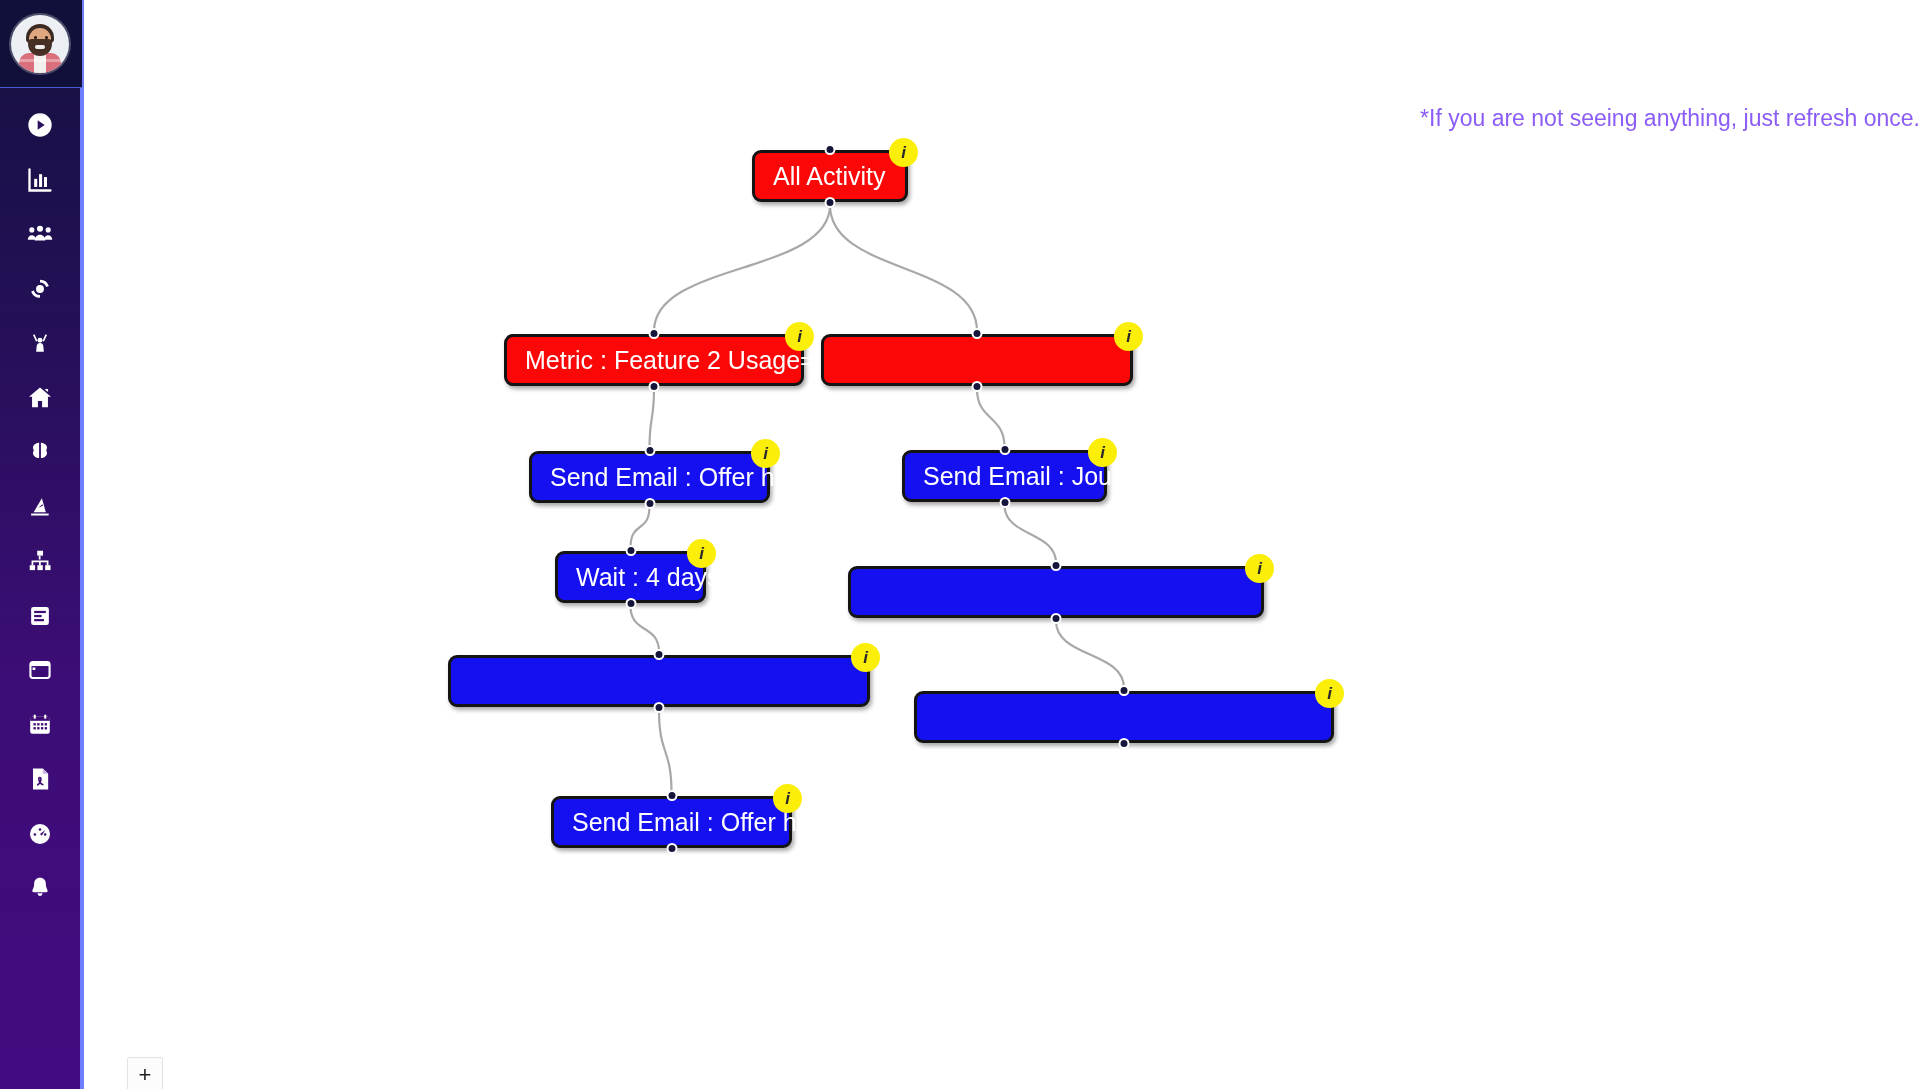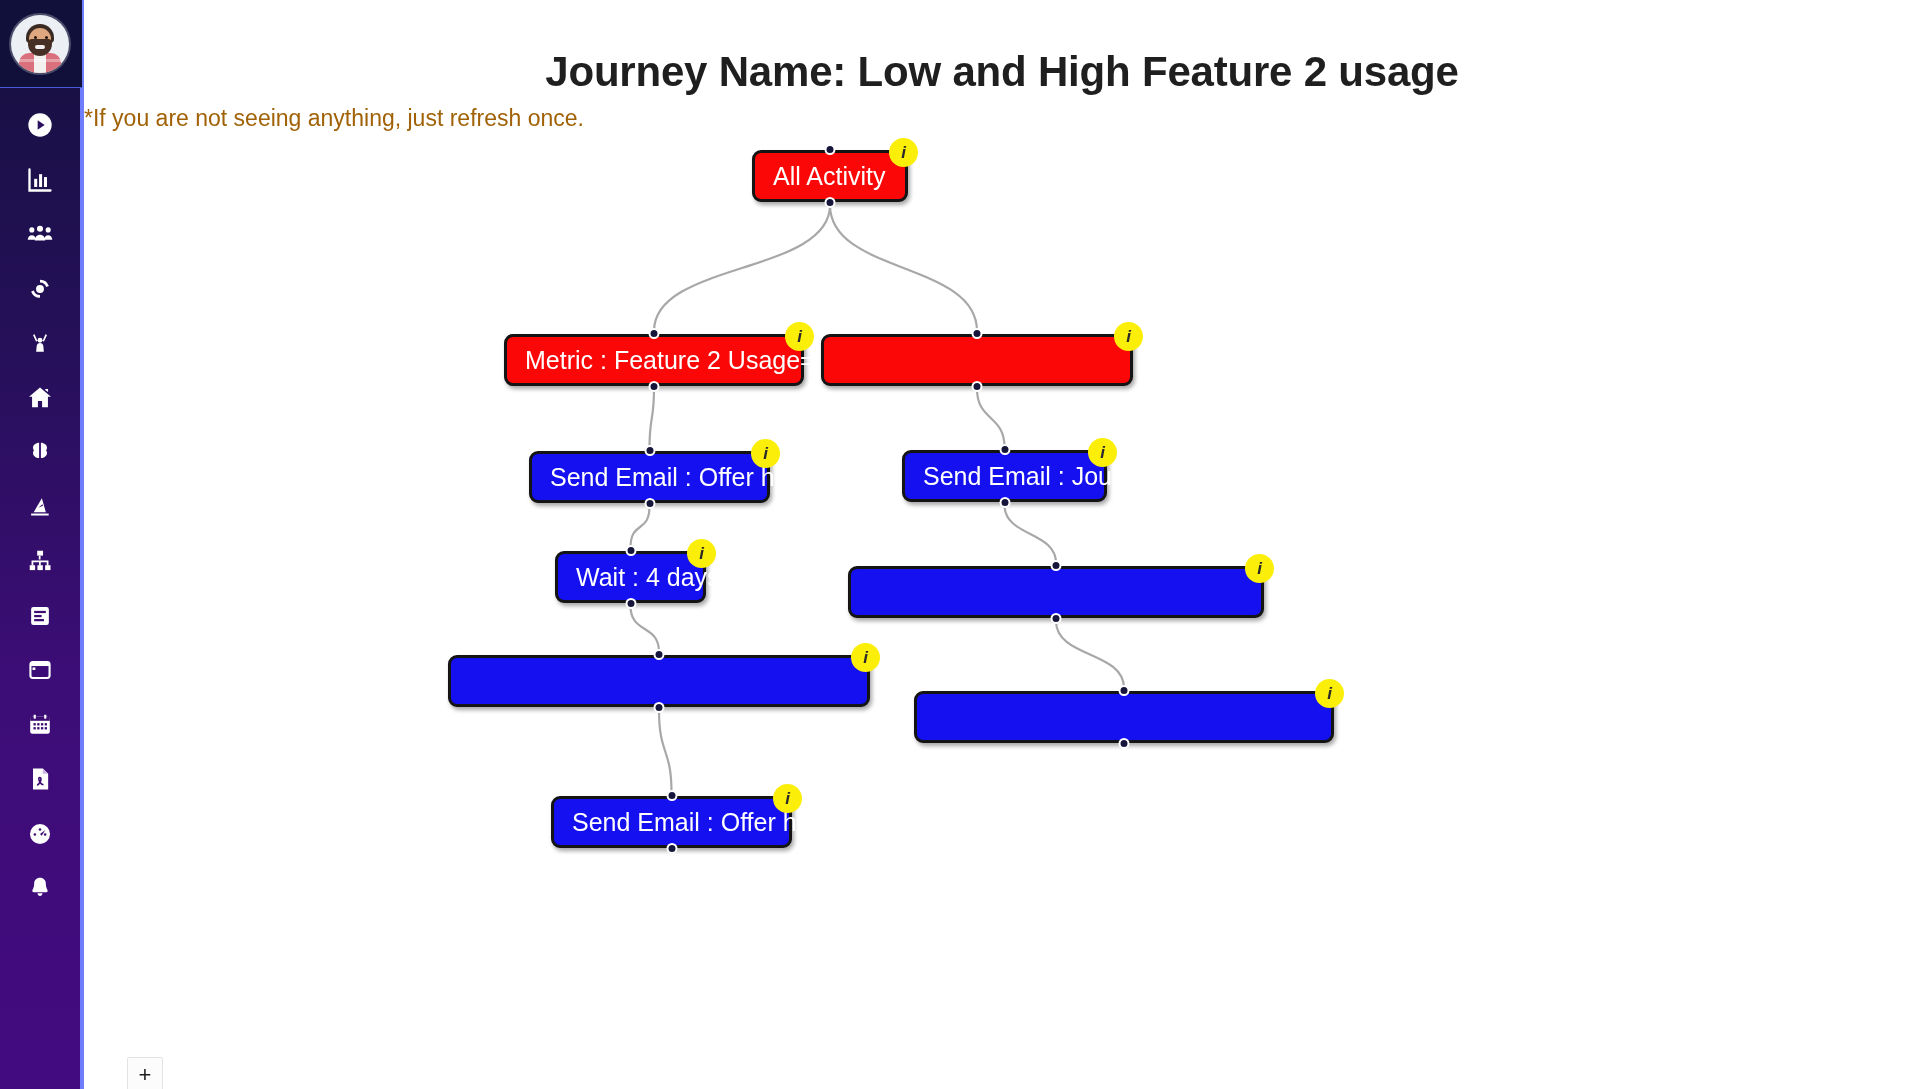--- a/index.html
+++ b/index.html
@@ -53,22 +53,22 @@
   }
 
   
   #canvas { position:absolute; left:84px; top:0; right:0; bottom:0; background:#fff; }
 
   #title {
     position:absolute; left:0; right:0; top:48px; text-align:center;
     font-size:42px; font-weight:bold; color:#1f1f1f; letter-spacing:-.2px;
   }
   #subtitle {
-    position:absolute; left:0; right:0; top:105px; text-align:left;
-    font-size:23px; color:#a16207;
+    position:absolute; left:0; right:0; top:105px; text-align:right;
+    font-size:23px; color:#8b5cf6;
   }
 
   #edges { position:absolute; left:0; top:0; width:1836px; height:1089px; pointer-events:none; }
 
   .node {
     position:absolute;
     border:3px solid #141414;
     border-radius:9px;
     display:flex; align-items:center;
     padding:0 18px;
@@ -266,21 +266,20 @@
             <svg width="28" height="28" viewBox="0 0 24 24">
               <path d="M12 3.2c-3 0-5 2.1-5 5 0 4-1.6 5.2-1.6 6.4 0 .6.5 1 1.3 1h10.6c.8 0 1.3-.4 1.3-1 0-1.2-1.6-2.4-1.6-6.4 0-2.9-2-5-5-5z" fill="#fff"></path>
               <path d="M9.8 16.6c.2 1.4 1.1 2.3 2.2 2.3s2-.9 2.2-2.3z" fill="#fff"></path>
             </svg>
           </span>
         </div>
       </div>
   </div>
 
   <div id="canvas">
-    <div id="title">Journey Name: Low and High Feature 2 usage</div>
     <div id="subtitle">*If you are not seeing anything, just refresh once.</div>
     <svg id="edges">
         <path d="M746,205 C746,274.3 570,261.7 570,331" stroke="#a8a8a8" stroke-width="2.2" fill="none"></path>
         <path d="M746,205 C746,274.3 893,261.7 893,331" stroke="#a8a8a8" stroke-width="2.2" fill="none"></path>
         <path d="M570,389 C570,421.45 565.5,415.55 565.5,448" stroke="#a8a8a8" stroke-width="2.2" fill="none"></path>
         <path d="M893,389 C893,420.9 920.5,415.1 920.5,447" stroke="#a8a8a8" stroke-width="2.2" fill="none"></path>
         <path d="M565.5,506 C565.5,534 546.5,520 546.5,548" stroke="#a8a8a8" stroke-width="2.2" fill="none"></path>
         <path d="M920.5,505 C920.5,536.9 972,531.1 972,563" stroke="#a8a8a8" stroke-width="2.2" fill="none"></path>
         <path d="M546.5,606 C546.5,634 575,624 575,652" stroke="#a8a8a8" stroke-width="2.2" fill="none"></path>
         <path d="M972,621 C972,657.85 1040,651.15 1040,688" stroke="#a8a8a8" stroke-width="2.2" fill="none"></path>

